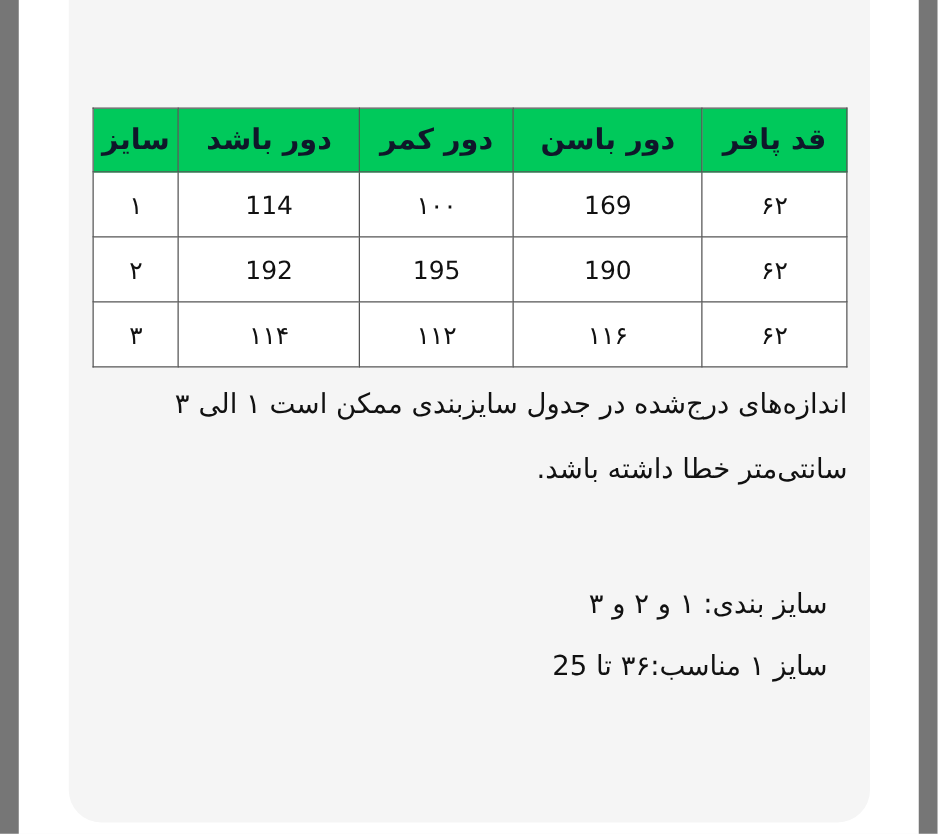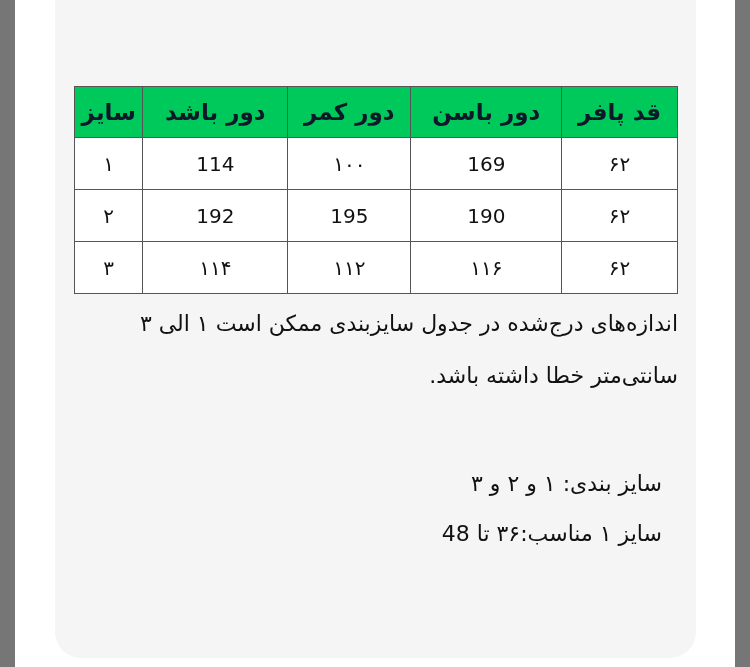--- a/index.html
+++ b/index.html
@@ -83,15 +83,15 @@
         <td>۱۱۴</td>
         <td>۳</td>
       </tr>
     </tbody>
   </table>
 
   <p class="note">اندازه‌های درج‌شده در جدول سایزبندی ممکن است ۱ الی ۳ سانتی‌متر خطا داشته باشد.</p>
 
   <ul class="sizes">
     <li>سایز بندی: ۱ و ۲ و ۳</li>
-    <li>سایز ۱ مناسب:۳۶ تا 48</li>
+    <li>سایز ۱ مناسب:۳۶ تا 25</li>
   </ul>
 </div>
 
 </body></html>

